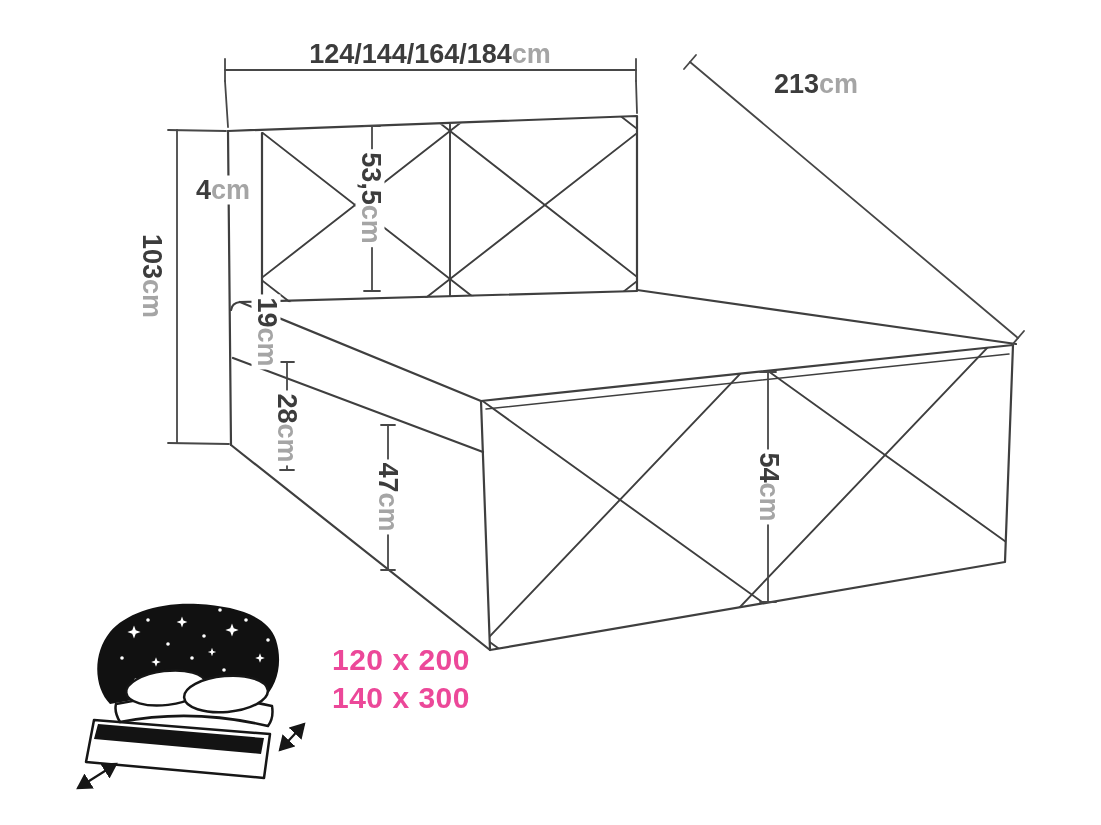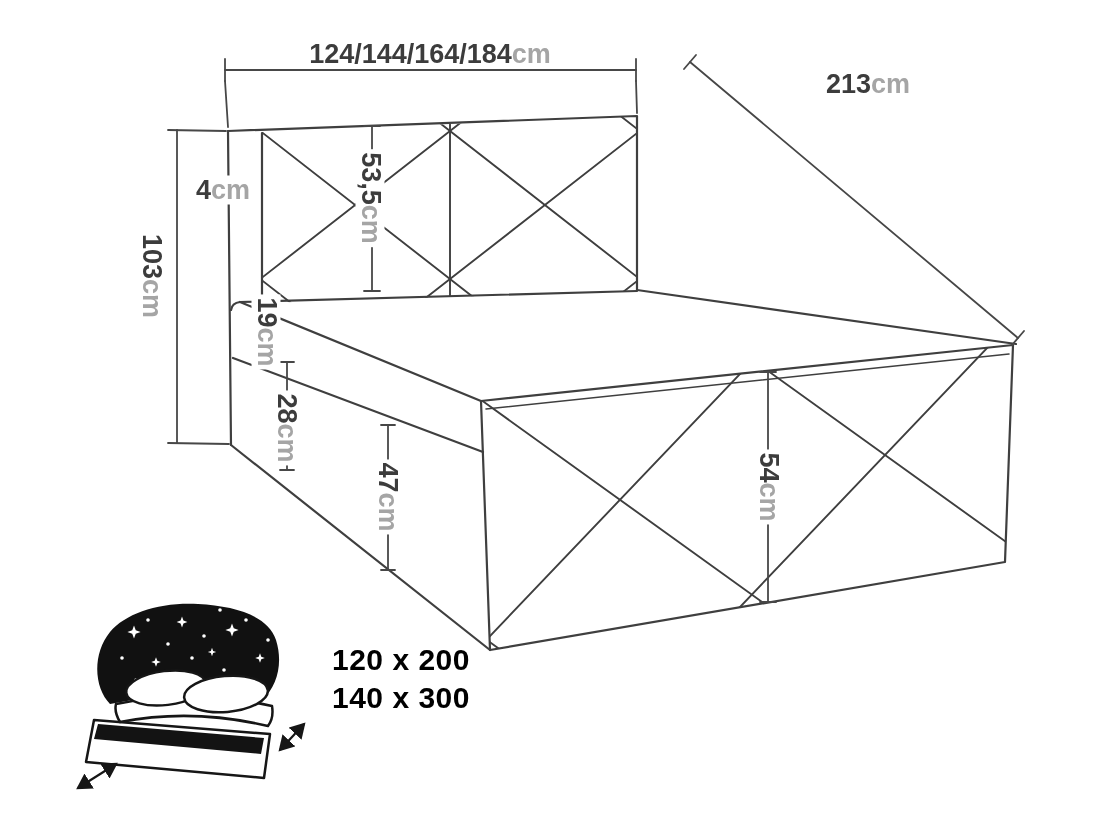--- a/index.html
+++ b/index.html
@@ -10,21 +10,21 @@
   svg.drawing{position:absolute;left:0;top:0;}
   .dim{
     position:absolute;transform:translate(-50%,-50%);
     font-weight:700;font-size:27px;line-height:1;color:#3c3c3c;
     background:#fff;padding:1px 3px;white-space:nowrap;
   }
   .dim.v{transform:translate(-50%,-50%) rotate(90deg);}
   .dim .unit{color:#a5a5a5;}
   .sizes{
     position:absolute;left:332px;top:641px;
-    font-weight:700;font-size:30px;line-height:38px;color:#000000;
+    font-weight:700;font-size:30px;line-height:38px;color:#ec4899;
     letter-spacing:0.5px;white-space:nowrap;
   }
   .icon-wrap{position:absolute;left:64px;top:592px;}
 </style>
 </head>
 <body>
 
 <div class="stage">
 
   <svg class="drawing" width="1101" height="825" viewBox="0 0 1101 825" xmlns="http://www.w3.org/2000/svg">
@@ -109,21 +109,21 @@
       <path d="M768,372 L768,602"></path>
       <path d="M760,372 L776,372"></path>
         <path d="M760,602 L776,602"></path>
     </g>
   </svg>
 
   <div class="dim h" style="left:430px;top:54px">
     <span class="val">124/144/164/184</span><span class="unit">cm</span>
   </div>
 
-  <div class="dim h" style="left:868px;top:84px">
+  <div class="dim h" style="left:816px;top:84px">
     <span class="val">213</span><span class="unit">cm</span>
   </div>
 
   <div class="dim h" style="left:223px;top:190px">
     <span class="val">4</span><span class="unit">cm</span>
   </div>
 
   <div class="dim v" style="left:370px;top:198px">
     <span class="val">53,5</span><span class="unit">cm</span>
   </div>

